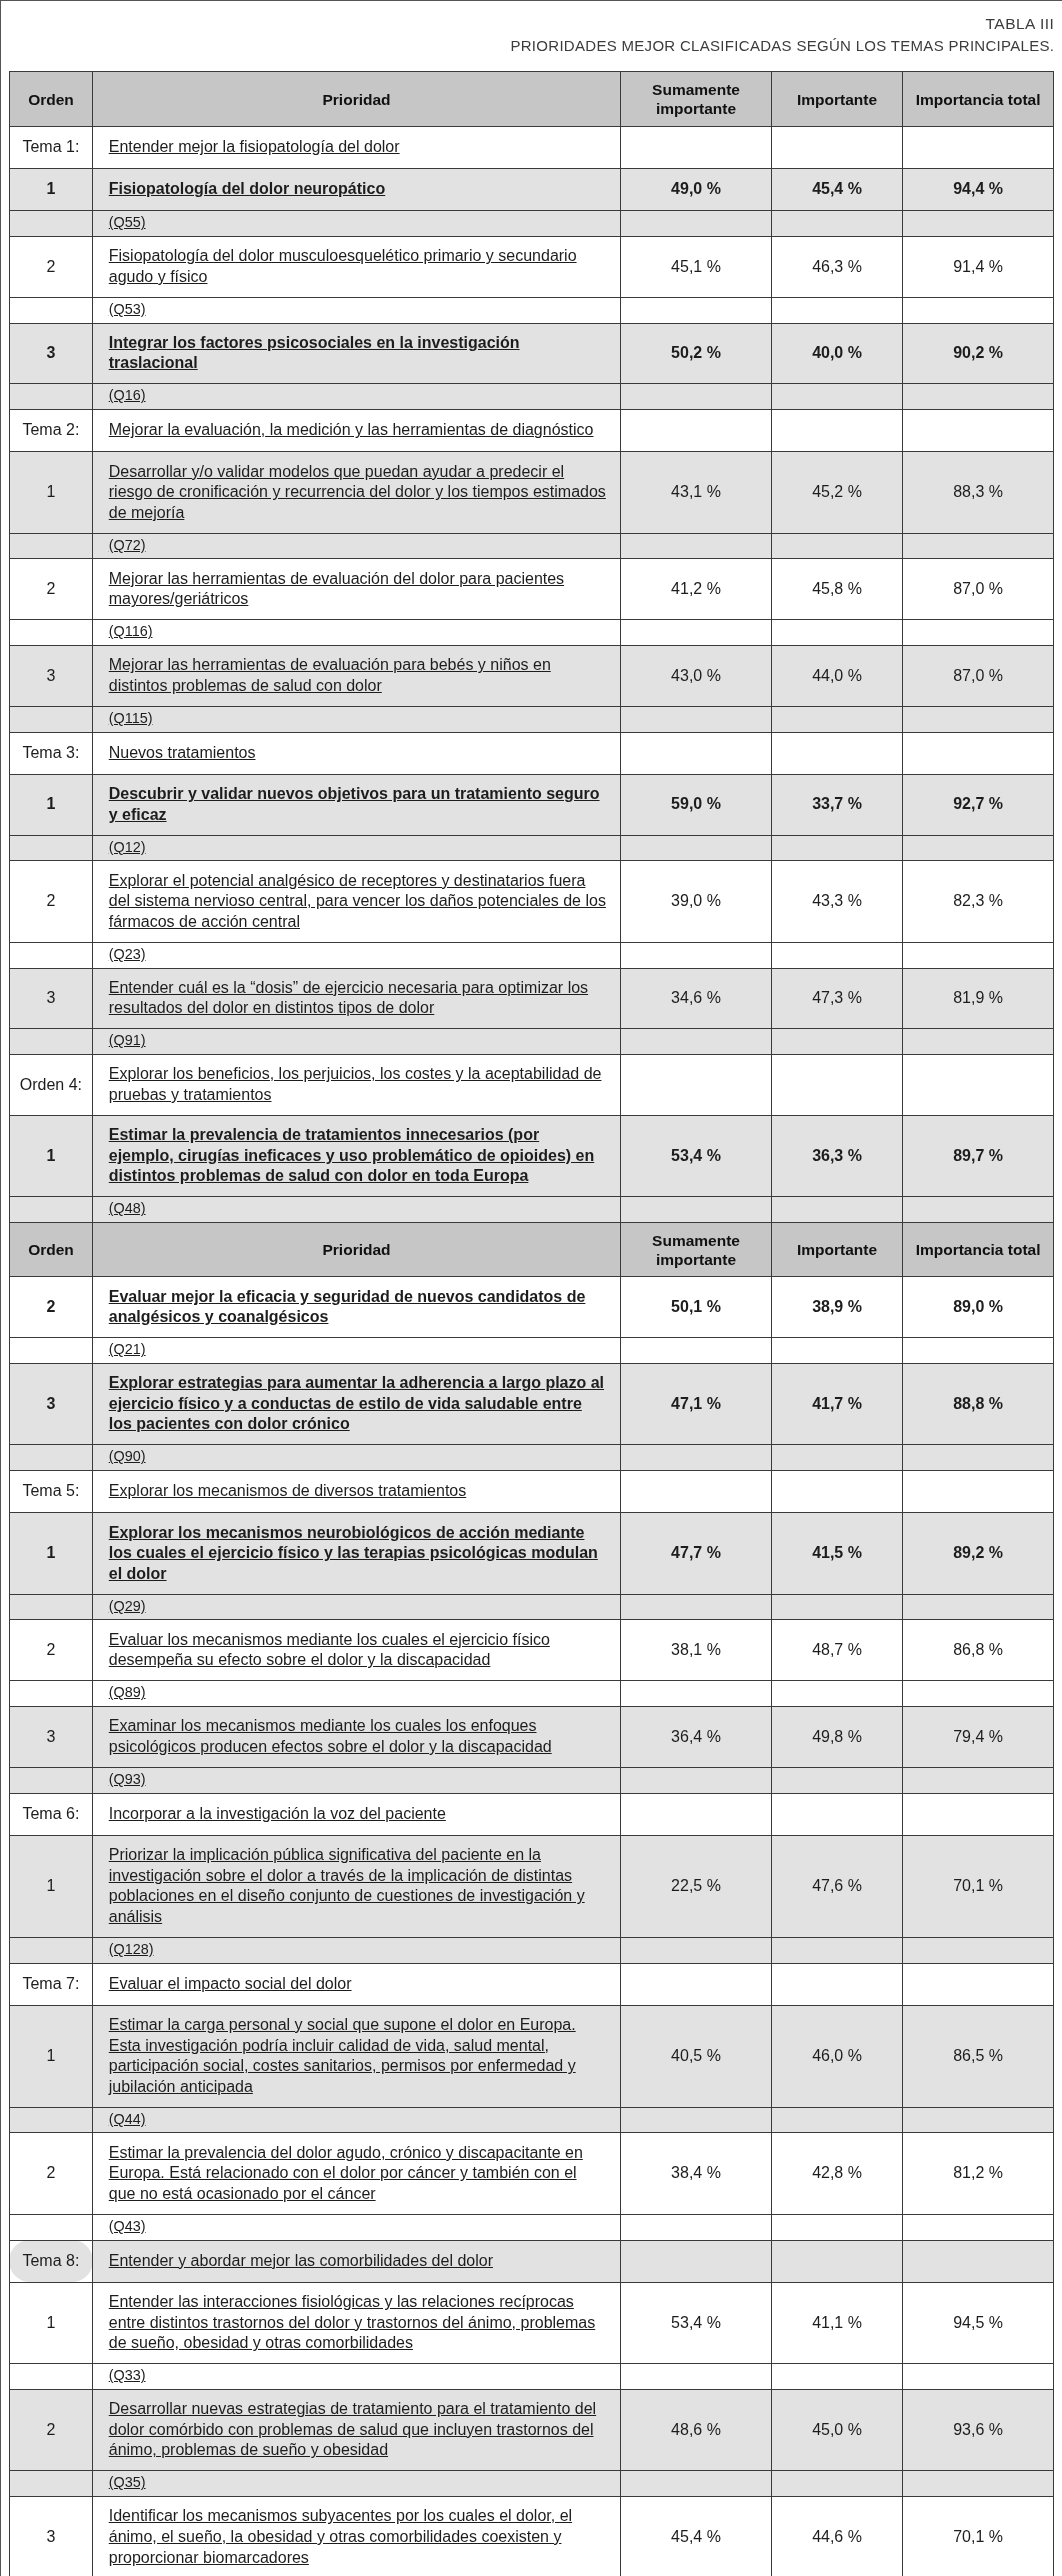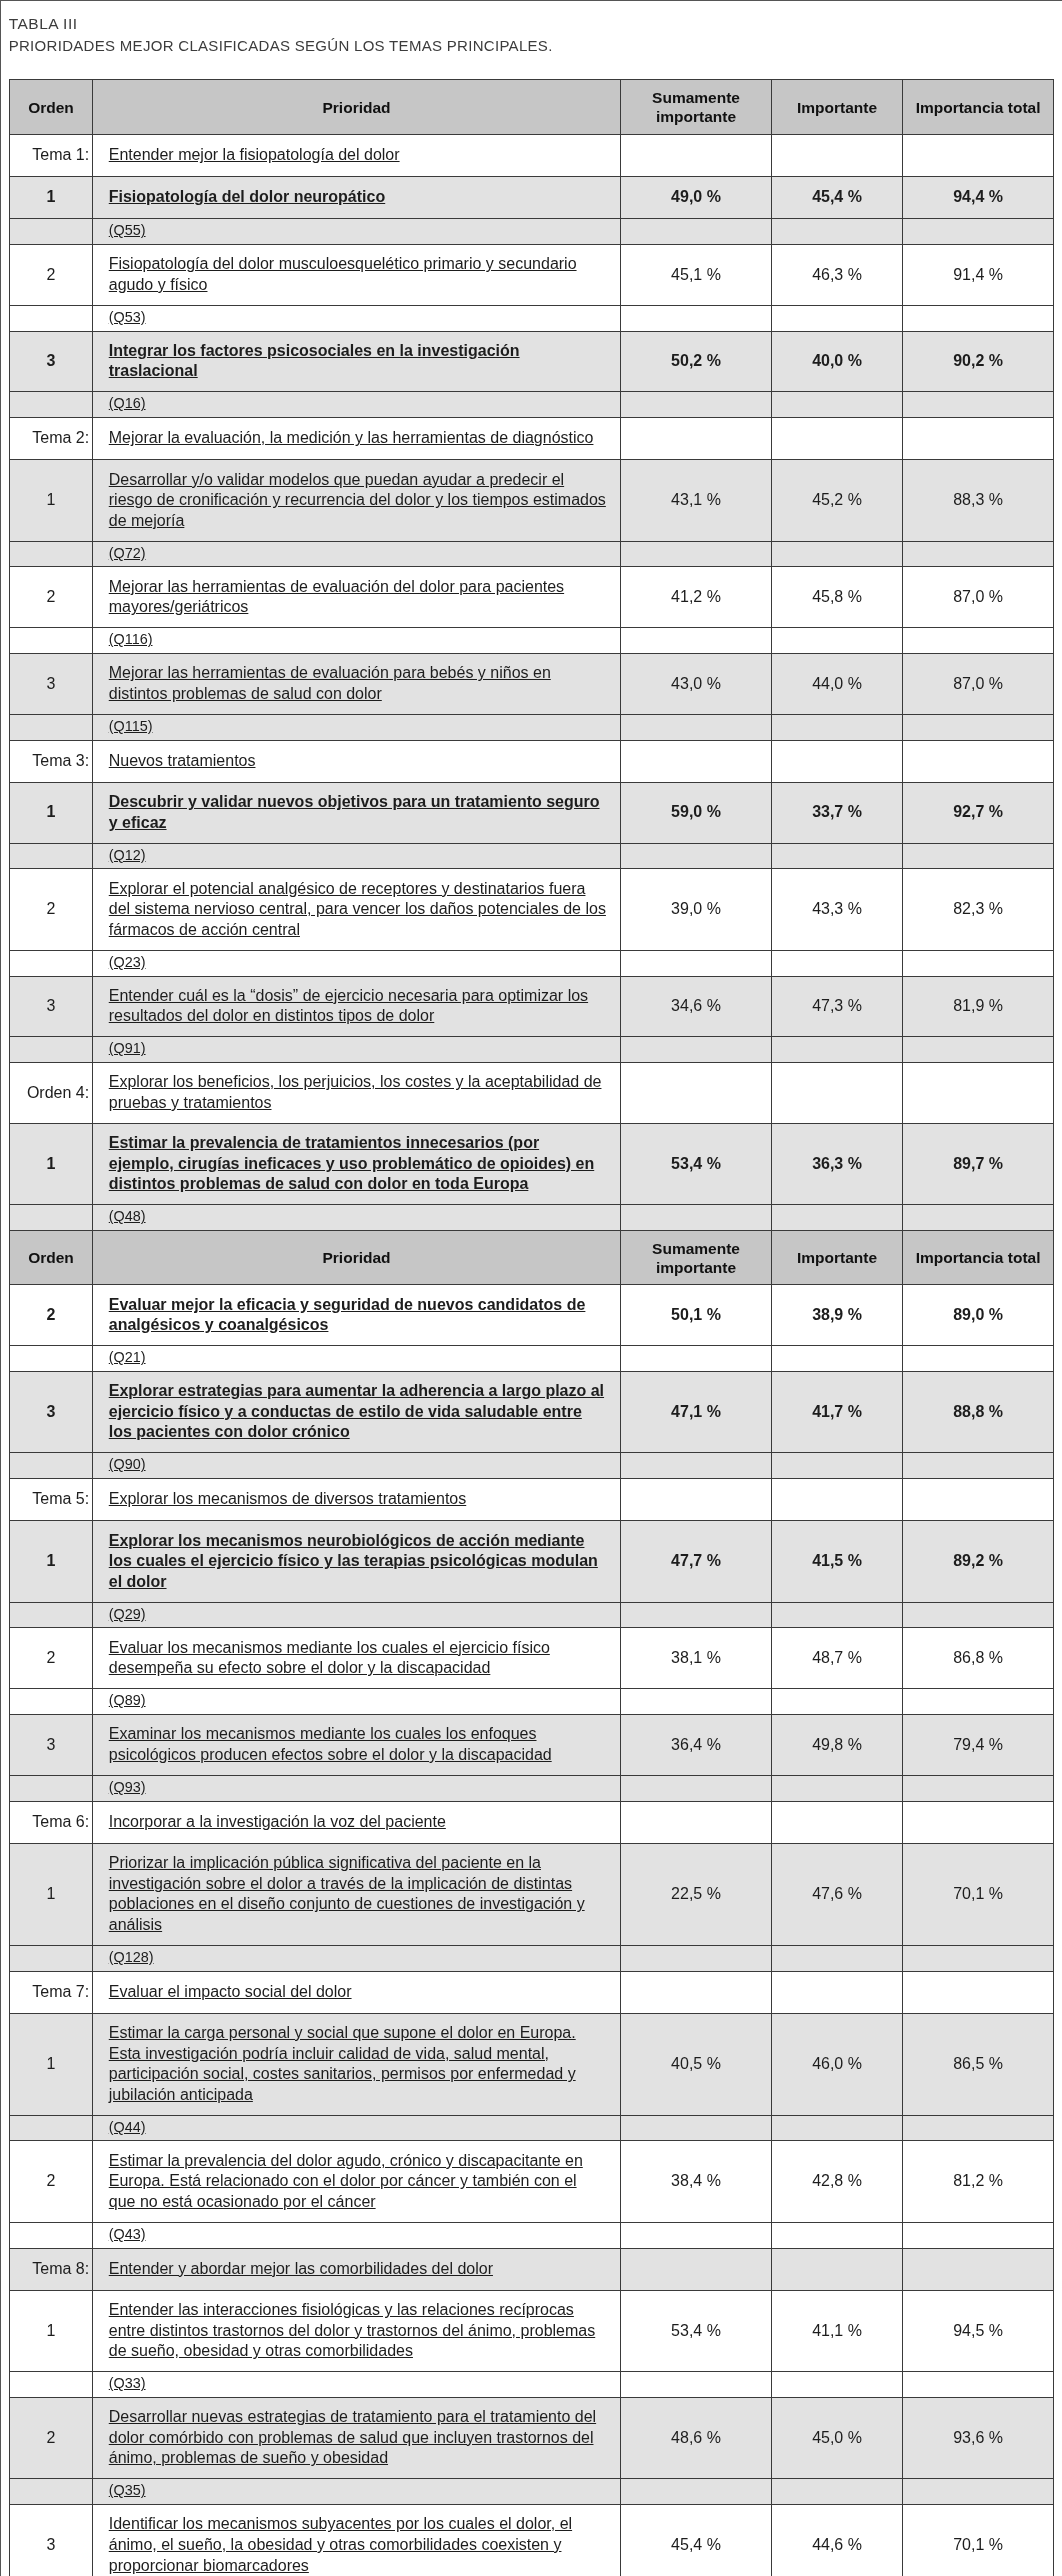--- a/index.html
+++ b/index.html
@@ -14,37 +14,37 @@
     color:#1d1d1d;
   }
   .page{
     box-sizing:border-box;
     width:1063px;
     min-height:3371px;
     border:1px solid #555;
     padding:11.3px 7.7px 15.5px;
     background:#ffffff;
   }
-  .title{text-align:left;color:#3c3c3c;margin:1px 0 23px;}
+  .title{text-align:right;color:#3c3c3c;margin:1px 0 15px;}
   .title .line1{font-size:15.5px;line-height:21.6px;letter-spacing:0.5px;}
   .title .line2{font-size:15px;line-height:21.6px;letter-spacing:0.3px;}
   table{width:100%;border-collapse:collapse;table-layout:fixed;}
   th,td{border:1px solid var(--border);}
   th{
     background:var(--header-bg);
     font-size:15.5px;font-weight:bold;line-height:19px;
     padding:7.7px 3.1px;text-align:center;vertical-align:middle;color:#111;
   }
   td{font-size:16px;line-height:20.6px;vertical-align:middle;}
   tr.shaded td{background:var(--shaded-bg);}
   tr.bold td{font-weight:bold;}
   td.orden{text-align:center;padding:10.3px 3.1px;}
   td.label{padding:9.3px 12.4px 9.3px 15.5px;text-decoration:underline;}
   td.val{text-align:center;padding:6.2px 3.1px;}
-  tr.tema td.orden{text-align:right;padding-left:3px;white-space:nowrap;}
+  tr.tema td.orden{text-align:center;padding-left:3px;white-space:nowrap;border-radius:21px;}
   tr.qcode td{font-size:14.4px;line-height:19.6px;}
   tr.qcode td.label{padding:2.1px 12.4px 3.1px 15.5px;}
   tr.qcode td.orden{padding:2.1px 3.1px;}
   tr.qcode td.val{padding:2.1px 3.1px;}
 </style>
 </head>
 <body>
 
 <div class="page">
 

